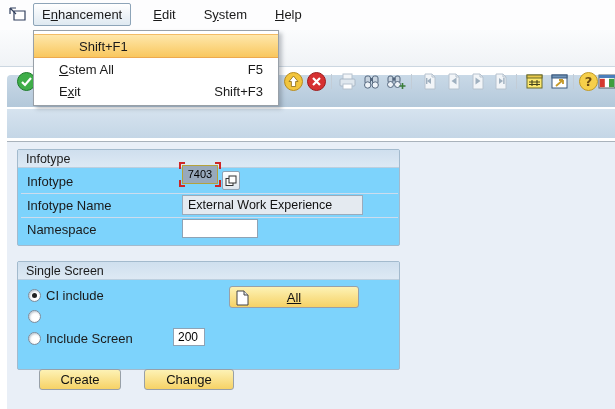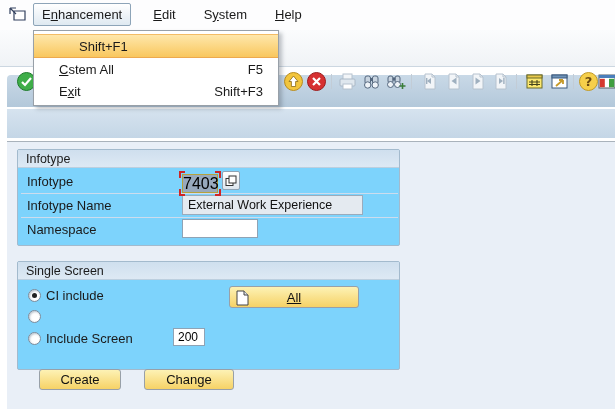--- a/index.html
+++ b/index.html
@@ -33,21 +33,21 @@
   .content { position:absolute; top:141px; left:7px; width:608px; height:268px; background:#e9eff7; border-top:1px solid #a9b2bb; }
 
   .group { position:absolute; left:10px; width:383px; background:#7dd3fc; border:1px solid #a3bacd; border-radius:2px; }
   .group-header { height:18px; background:linear-gradient(#cfdfee,#dde9f4); border-bottom:1px solid #bccfdf; padding:2px 0 0 8px; font-size:12.5px; }
   .g-infotype { top:7px; height:97px; }
   .g-single { top:119px; height:109px; }
 
   .flabel { position:absolute; left:9px; font-size:13px; }
   .rowline { position:absolute; left:3px; width:377px; height:1px; background:#cddced; }
 
-  .field-7403 { position:absolute; left:164px; top:24px; width:36px; height:19px; background:#98a9bc; border:1px solid #b5a23c; color:#000; font-size:16px; text-align:center; line-height:17px; }
+  .field-7403 { position:absolute; left:164px; top:15px; width:36px; height:19px; background:#98a9bc; border:1px solid #b5a23c; color:#000; font-size:11px; text-align:center; line-height:17px; }
   .corner { position:absolute; width:6px; height:7px; z-index:2; }
   .c-tl { left:-4px; top:-4px;  border-left:2px solid #cf2526; border-top:2px solid #cf2526; }
   .c-tr { right:-4px; top:-4px; border-right:2px solid #cf2526; border-top:2px solid #cf2526; }
   .c-bl { left:-4px; bottom:-4px; border-left:2px solid #cf2526; border-bottom:2px solid #cf2526; }
   .c-br { right:-4px; bottom:-4px; border-right:2px solid #cf2526; border-bottom:2px solid #cf2526; }
   .matchcode { position:absolute; left:204px; top:21px; width:18px; height:19px; background:linear-gradient(#ffffff,#dde6ee); border:1px solid #8fa3b5; border-radius:2px; display:flex; align-items:center; justify-content:center; }
 
   .field-ro { position:absolute; left:164px; top:45px; width:181px; height:20px; background:#e4eaf0; border:1px solid #9aabbc; font-size:12.5px; padding:2px 0 0 5px; color:#111; }
   .field-ns { position:absolute; left:164px; top:69px; width:76px; height:19px; background:#ffffff; border:1px solid #8fa3b5; font-size:12.5px; padding-left:4px; font-family:"Liberation Sans",sans-serif; }
 

